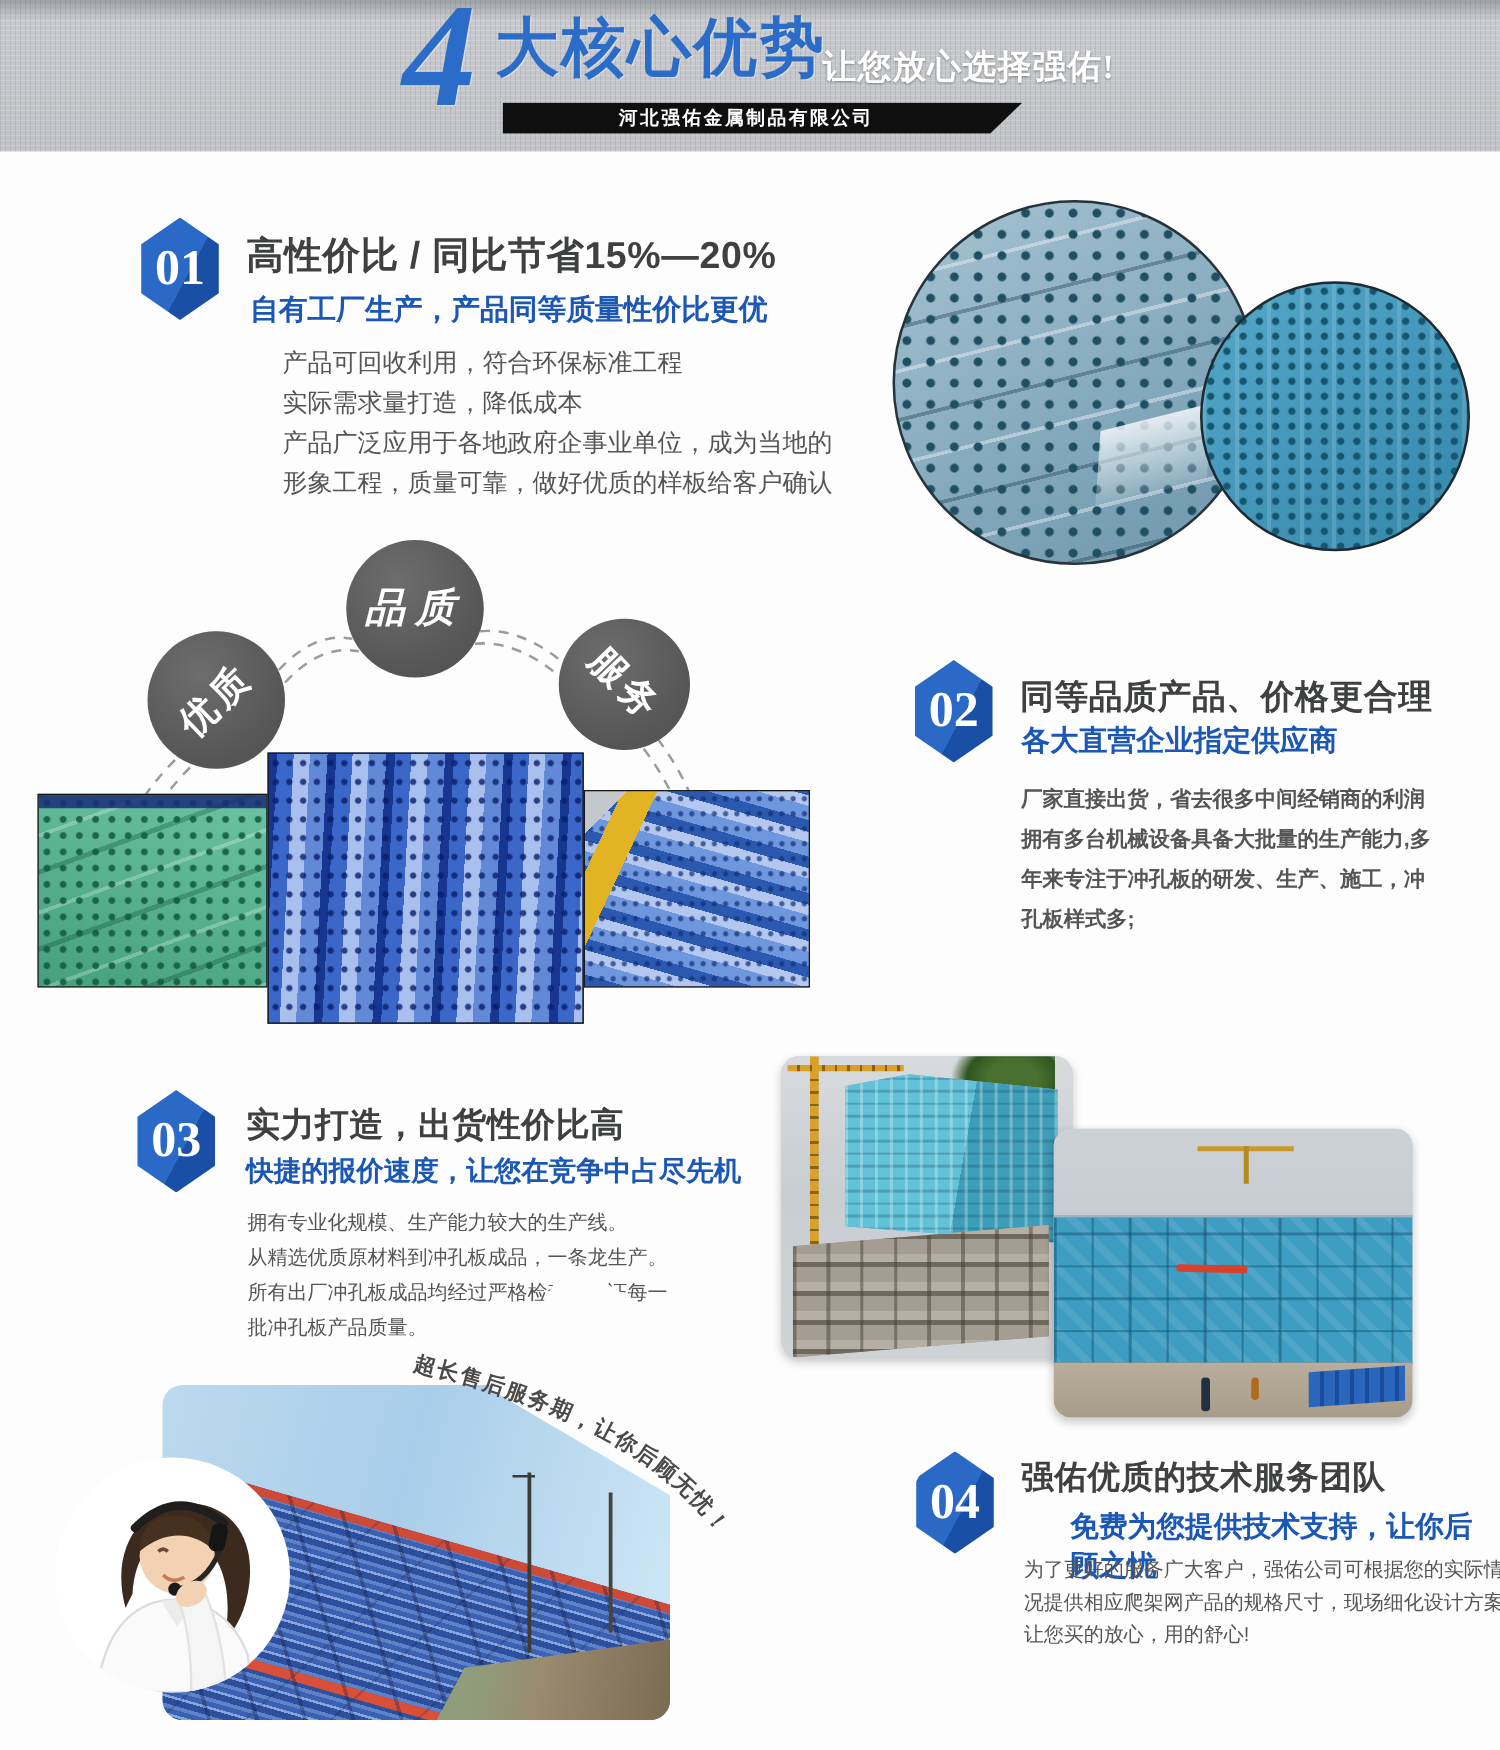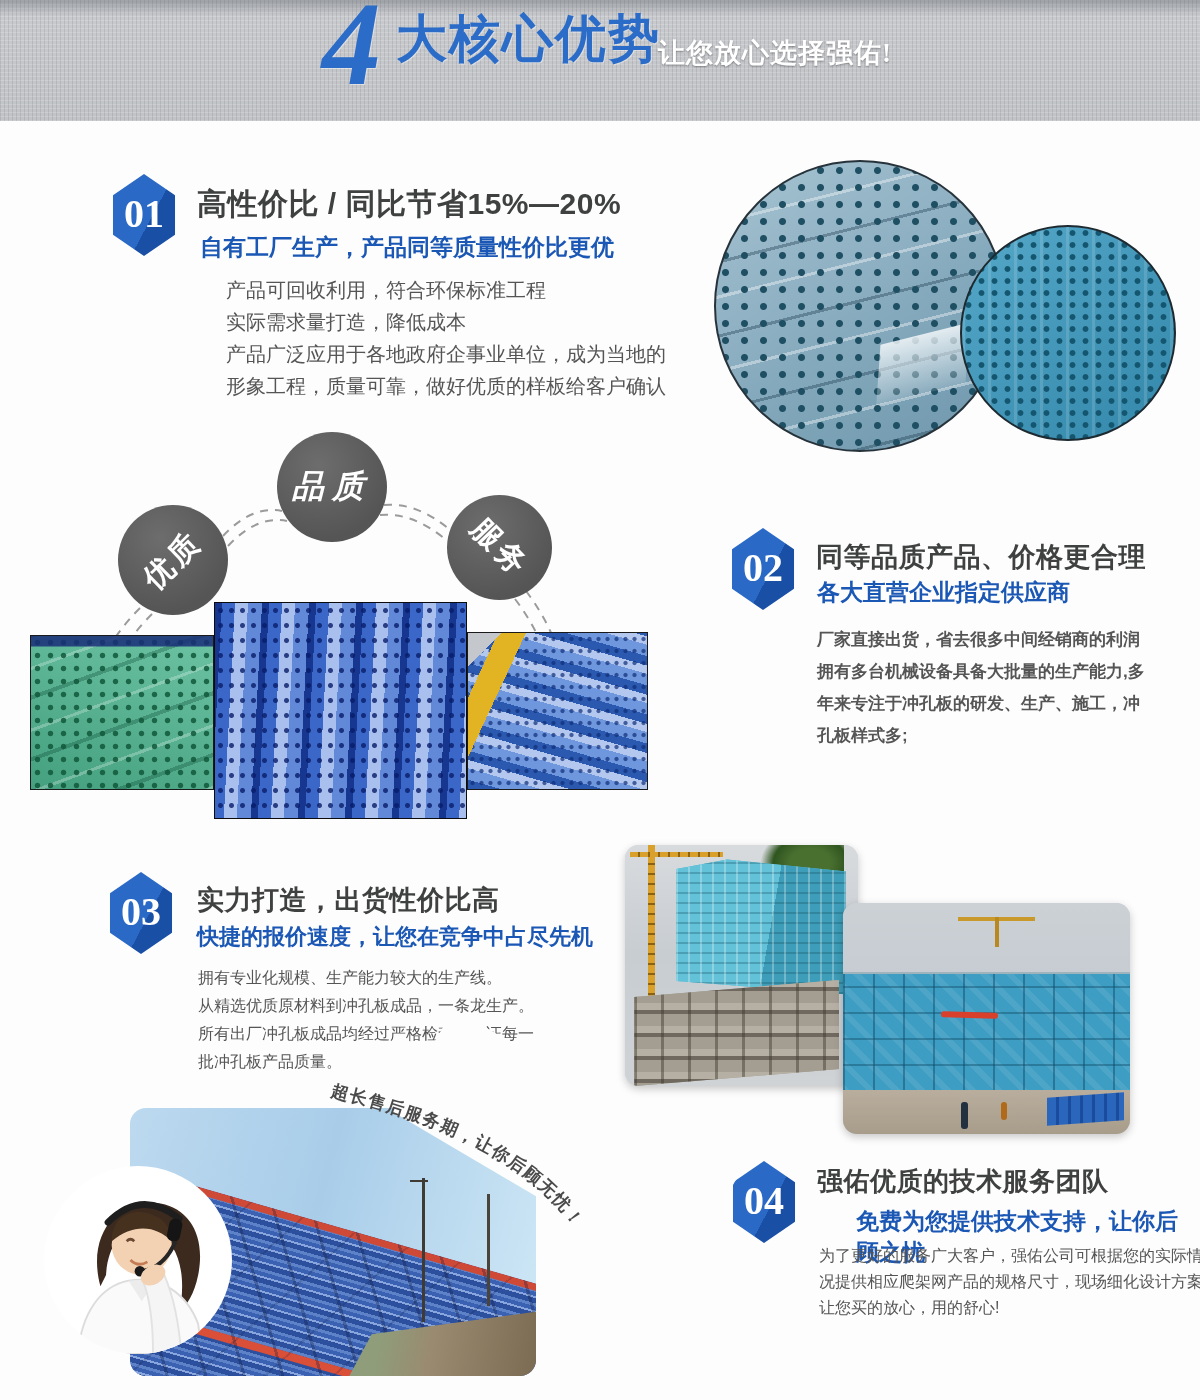--- a/index.html
+++ b/index.html
@@ -231,20 +231,23 @@
 </style>
 </head>
 <body>
 
 <div class="page">
 
   <header class="hero">
     <div class="hero-num">4</div>
     <div class="hero-title">大核心优势</div>
     <div class="hero-tagline">让您放心选择强佑!</div>
+    <div class="hero-banner">
+      <span>河北强佑金属制品有限公司</span>
+    </div>
   </header>
 
   <svg class="connectors" width="1200" height="1400" viewBox="0 0 1200 1400">
     <path d="M 223,536 Q 252,505 282,511"></path>
     <path d="M 228,546 Q 257,515 287,521"></path>
     <path d="M 384,505 Q 416,502 449,529"></path>
     <path d="M 380,515 Q 412,512 445,539"></path>
     <path d="M 140,608 Q 116,632 101,661"></path>
     <path d="M 152,614 Q 128,638 113,667"></path>
     <path d="M 526,591 Q 548,620 559,653"></path>

